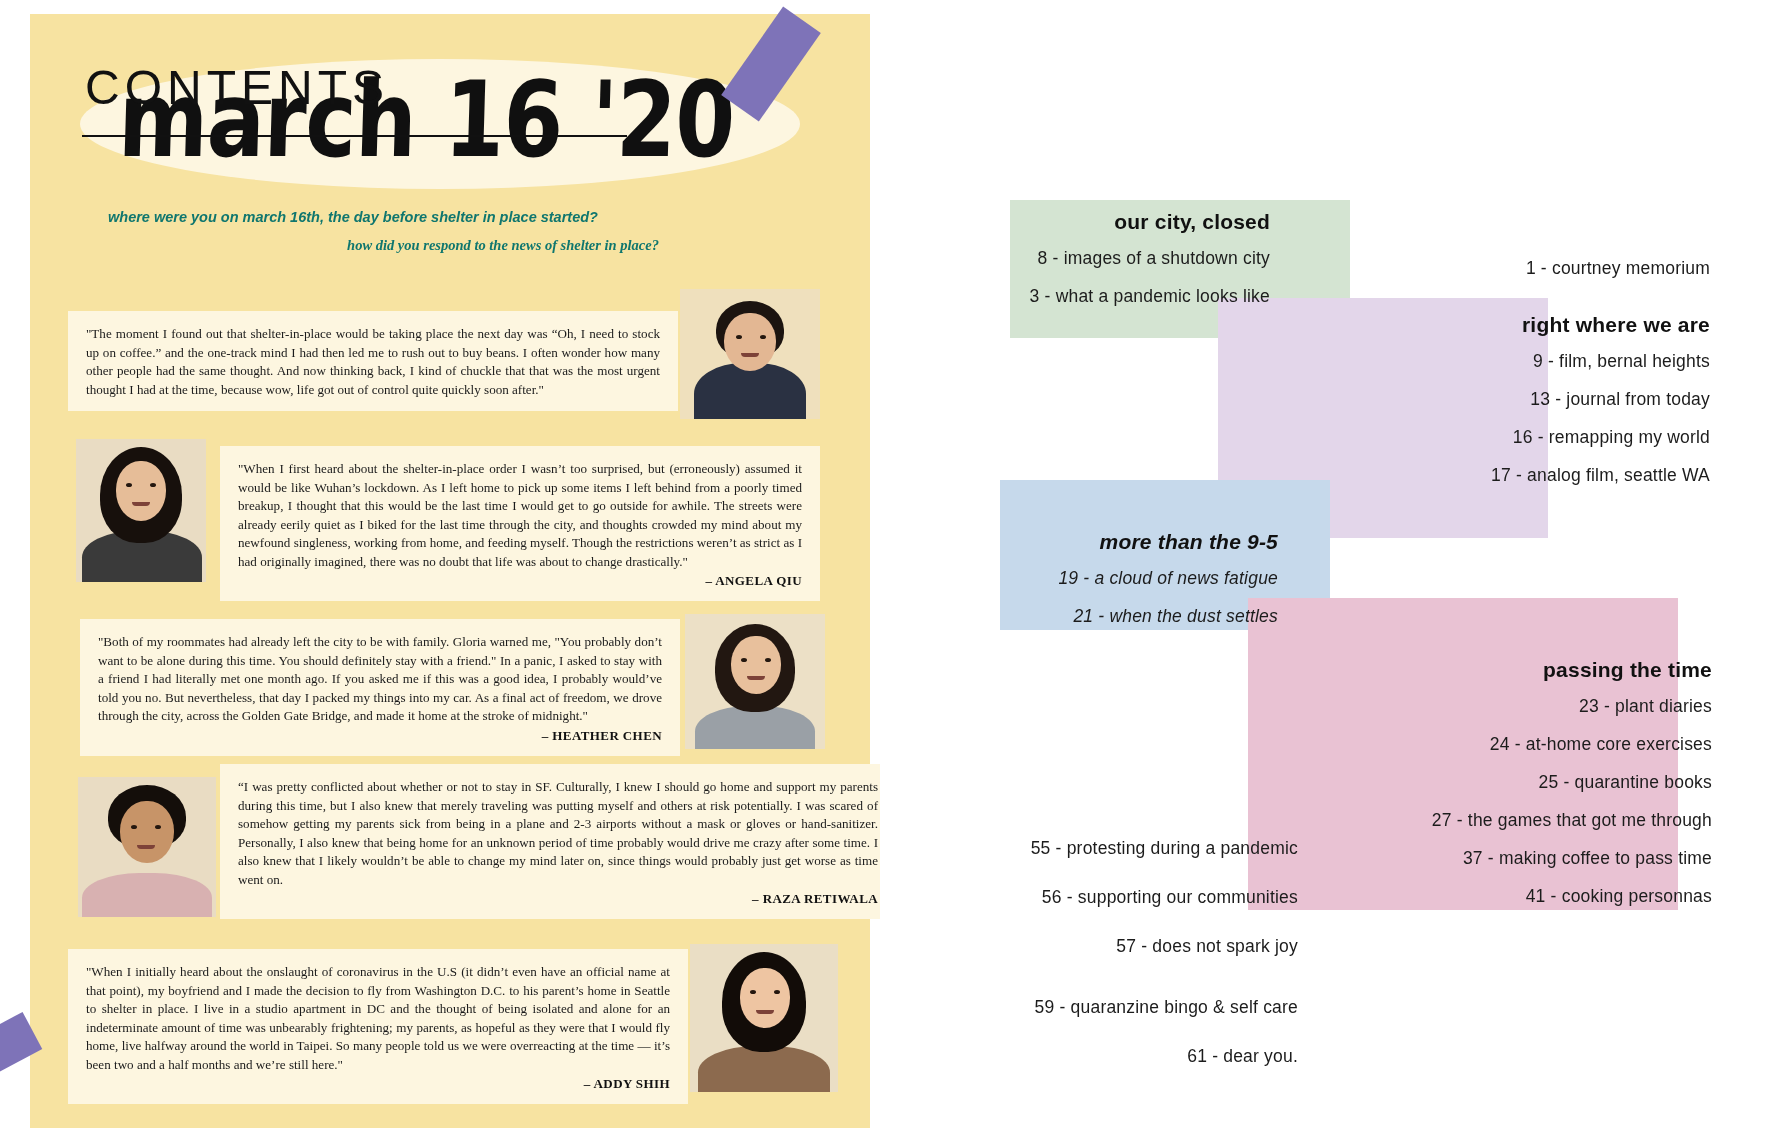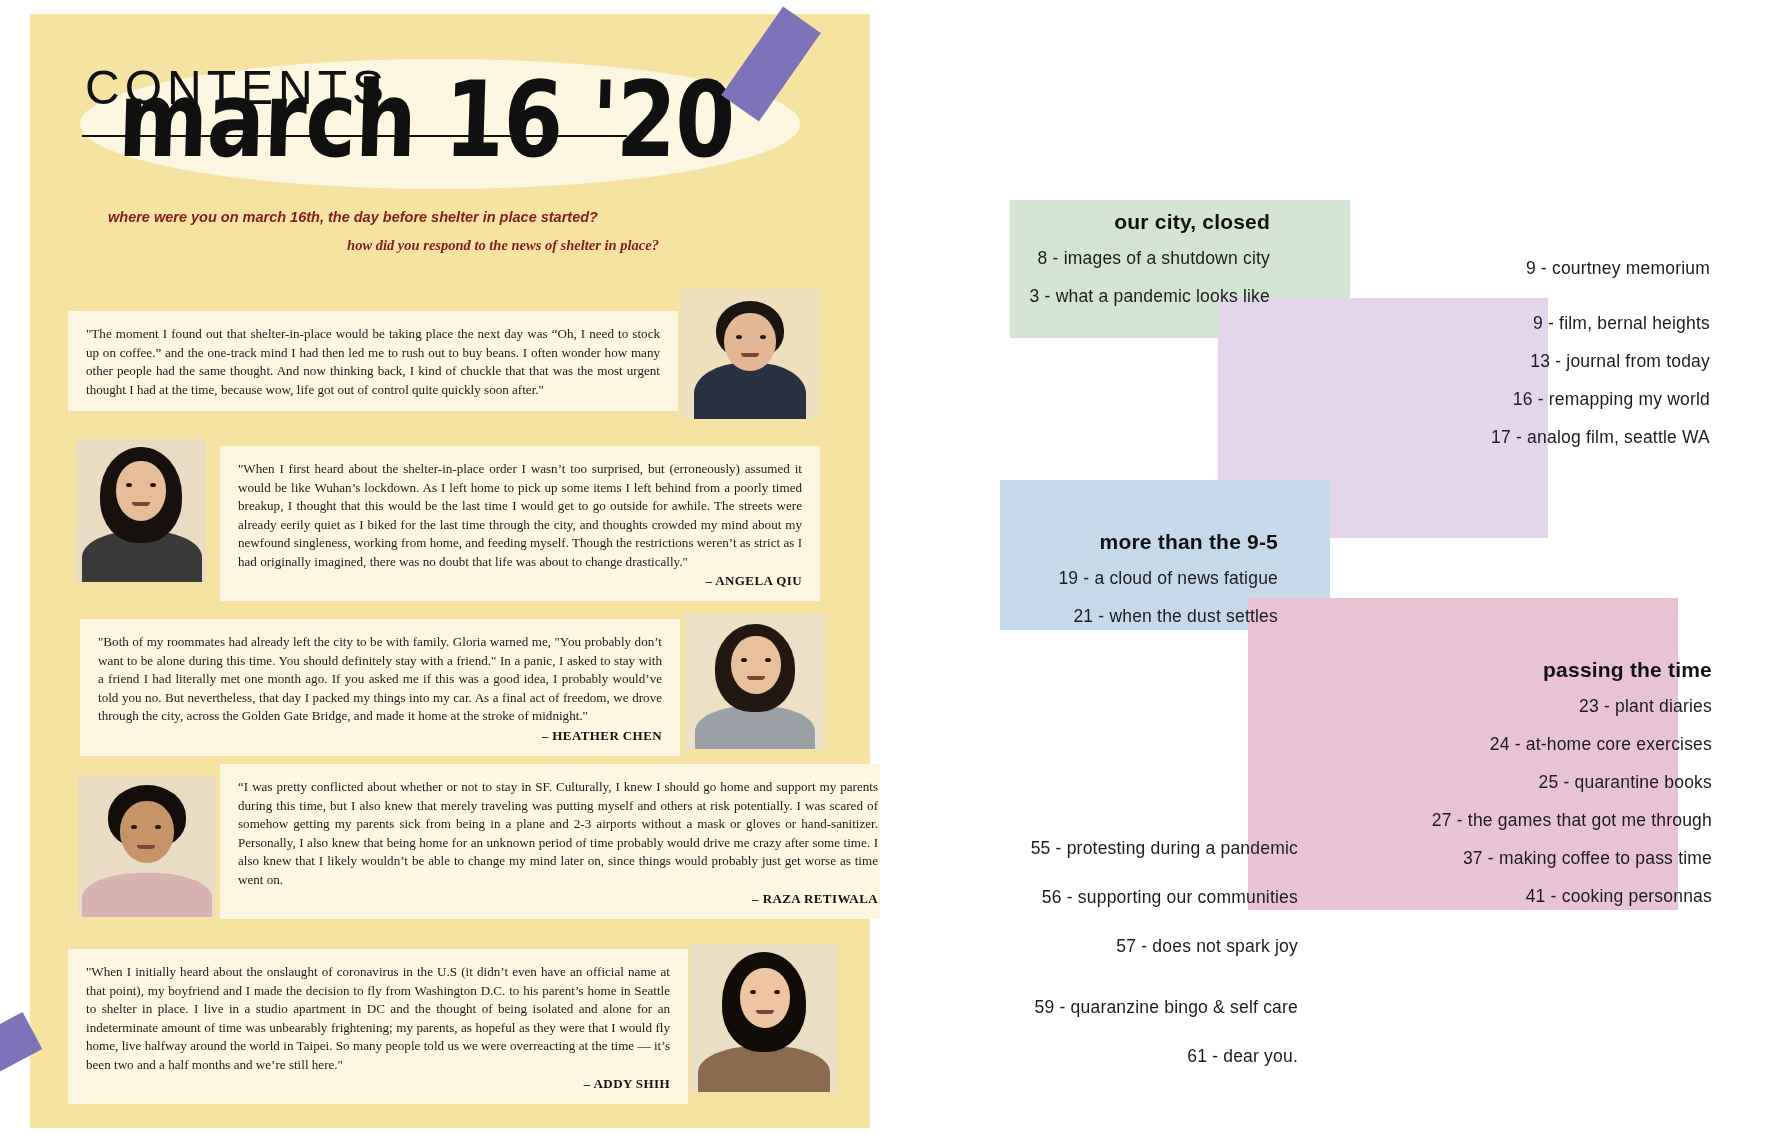--- a/index.html
+++ b/index.html
@@ -40,21 +40,21 @@
     transform: scaleY(1.22) skewX(-2deg);
     transform-origin: left top;
   }
   .subtitle-block {
     position: absolute;
     left: 78px; top: 190px;
     width: 700px;
     font-style: italic;
     font-weight: bold;
     font-size: 14.5px;
-    color: #7f1d1d;
+    color: #0f766e;
     line-height: 1.9;
   }
   .sub-line-1 { text-align: left; }
   .sub-line-2 { text-align: center; padding-left: 90px; font-family: Liberation Serif, serif; }
 
   .quote-card {
     position: absolute;
     background: #fdf6e0;
     padding: 14px 18px 12px 18px;
   }
@@ -247,31 +247,32 @@
 <div class="block block-blue"></div>
 <div class="block block-pink"></div>
 
 <div class="toc-section align-left" style="left:940px; top:210px; width:330px;">
   <div class="toc-heading">our city, closed</div>
   <div class="toc-entry">8 - images of a shutdown city</div>
   <div class="toc-entry">3 - what a pandemic looks like</div>
 </div>
 
 <div class="toc-section align-right" style="left:1330px; top:258px; width:380px;">
-  <div class="toc-entry">9 - courtney memorium</div>
+  <div class="toc-entry">1 - courtney memorium</div>
 </div>
 
 <div class="toc-section align-right" style="left:1280px; top:313px; width:430px;">
+  <div class="toc-heading">right where we are</div>
   <div class="toc-entry">9 - film, bernal heights</div>
   <div class="toc-entry">13 - journal from today</div>
   <div class="toc-entry">16 - remapping my world</div>
   <div class="toc-entry">17 - analog film, seattle WA</div>
 </div>
 
-<div class="toc-section align-left" style="left:938px; top:530px; width:340px;">
+<div class="toc-section align-left" style="left:938px; top:530px; width:340px;font-style:italic;">
   <div class="toc-heading">more than the 9-5</div>
   <div class="toc-entry">19 - a cloud of news fatigue</div>
   <div class="toc-entry">21 - when the dust settles</div>
 </div>
 
 <div class="toc-section align-right" style="left:1250px; top:658px; width:462px;">
   <div class="toc-heading">passing the time</div>
   <div class="toc-entry">23 - plant diaries</div>
   <div class="toc-entry">24 - at-home core exercises</div>
   <div class="toc-entry">25 - quarantine books</div>

